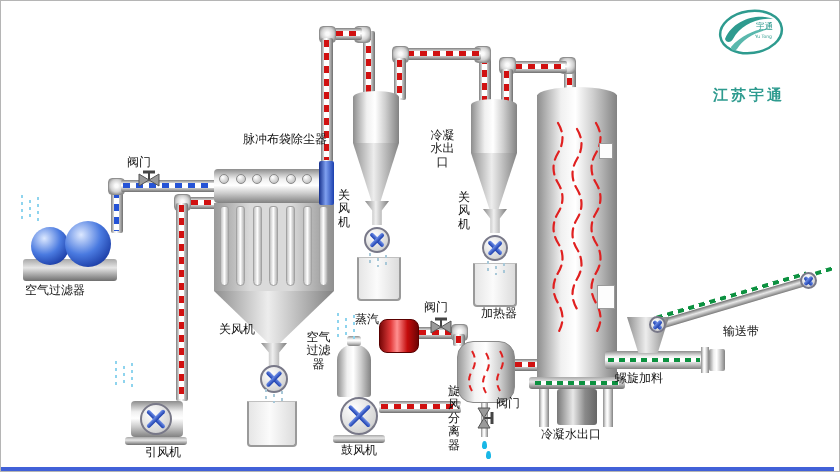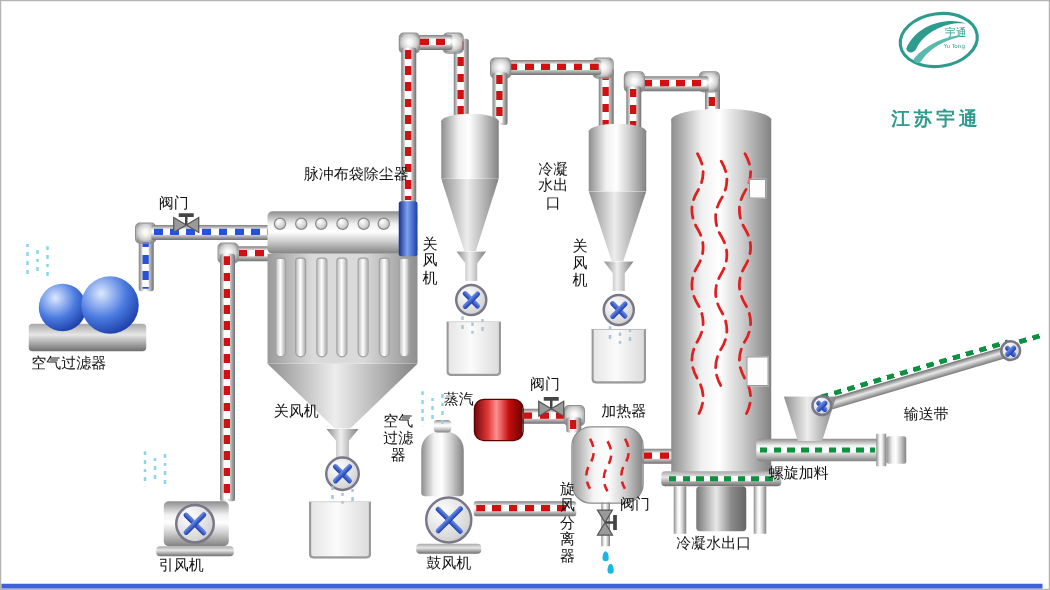--- a/index.html
+++ b/index.html
@@ -124,21 +124,21 @@
       <i class="fh-hot"></i>
     </div>
   <div class="elbow" style="left:173px;top:193px"></div>
   <div class="pipe-v" style="left:175px;top:202px;height:198px">
       <i class="fv-hot"></i>
     </div>
   <div class="spray" style="left:112px;top:360px"></div>
   <div class="abs metal-h" style="left:130px;top:400px;width:52px;height:36px;border-radius:4px;z-index:2"></div>
   <div class="fan" style="left:139px;top:402px;width:32px;height:32px"></div>
   <div class="plate" style="left:124px;top:436px;width:62px;height:8px"></div>
-  <div class="lbl" style="left:126px;top:445px">引风机</div>
+  <div class="lbl" style="left:144px;top:445px">引风机</div>
 
   <div class="pipe-v" style="left:362px;top:30px;height:68px">
       <i class="fv-hot"></i>
     </div>
   <div class="elbow" style="left:353px;top:25px"></div>
   <div class="pipe-h" style="left:333px;top:27px;width:28px">
       <i class="fh-hot"></i>
     </div>
   <div class="elbow" style="left:318px;top:25px"></div>
   <div class="pipe-v" style="left:320px;top:37px;height:124px">
@@ -214,21 +214,21 @@
 
   <div class="pipe-h" style="left:378px;top:400px;width:82px">
       <i class="fh-hot"></i>
     </div>
   <div class="heater" style="left:456px;top:340px;width:58px;height:62px"></div>
   <svg class="abs" style="left:463px;top:346px;z-index:3" width="44" height="52" viewBox="0 0 44 52">
     <path d="M8,4 q6,10 0,20 q-6,10 0,20" stroke="#e02020" stroke-width="2" fill="none" stroke-dasharray="7 5"></path>
     <path d="M22,6 q6,10 0,20 q-6,10 0,20" stroke="#e02020" stroke-width="2" fill="none" stroke-dasharray="7 5"></path>
     <path d="M36,4 q6,10 0,20 q-6,10 0,20" stroke="#e02020" stroke-width="2" fill="none" stroke-dasharray="7 5"></path>
   </svg>
-  <div class="lbl" style="left:480px;top:322px">加热器</div>
+  <div class="lbl" style="left:480px;top:306px">加热器</div>
   <div class="pipe-h" style="left:512px;top:358px;width:30px">
       <i class="fh-hot"></i>
     </div>
 
   <div class="steamv" style="left:378px;top:318px;width:40px;height:34px"></div>
   <div class="lbl" style="left:354px;top:312px">蒸汽</div>
   <div class="pipe-h" style="left:416px;top:326px;width:42px">
       <i class="fh-hot"></i>
     </div>
   <svg class="valve" style="left:429px;top:316px" width="22" height="20" viewBox="0 0 22 20">

